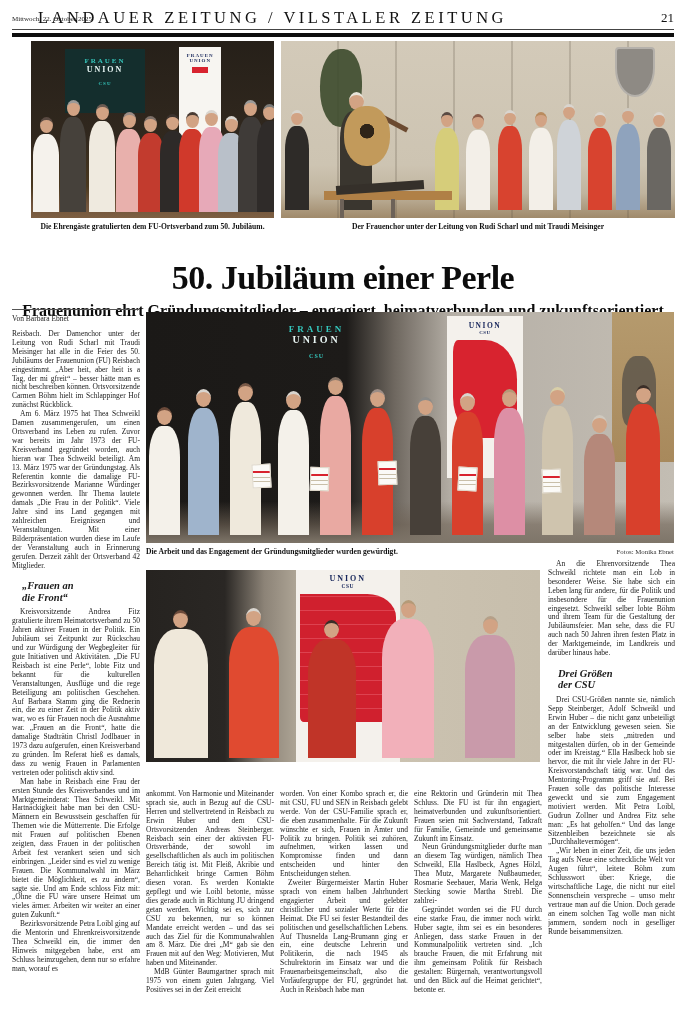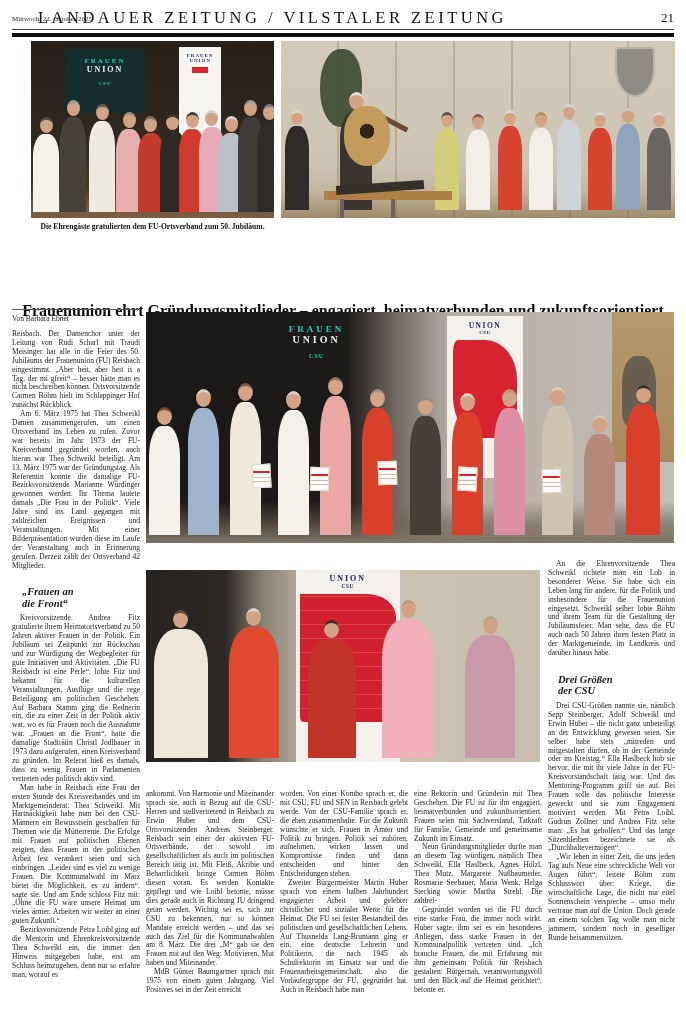--- a/index.html
+++ b/index.html
@@ -61,21 +61,21 @@
   .cap3row{left:146px;top:547px;width:528px;display:flex;justify-content:space-between;align-items:baseline;}
   .credit{font-weight:normal;font-size:6.8px;color:#333;}
   .cap4{left:146px;top:764px;width:394px;text-align:justify;}
   .headline{left:0;top:236px;width:686px;text-align:center;font-weight:bold;font-size:34px;letter-spacing:-.5px;color:#0c0c0c;}
   .subheadline{left:20px;top:289px;width:646px;text-align:center;font-weight:bold;font-size:16px;color:#0c0c0c;}
   .byline{left:12px;top:309px;width:127px;border-top:1px solid #555;padding-top:4px;font-size:7.5px;color:#222;}
   .col{position:absolute;width:128px;overflow:hidden;font-size:7.5px;line-height:8.9px;text-align:justify;hyphens:auto;}
   .col p{margin:0;}
   .col p.ind{text-indent:8px;}
   .lead{font-weight:normal;}
-  .subhead{margin:16px 0 5px 10px;font-style:italic;font-weight:bold;font-size:10.5px;line-height:11.5px;text-align:left;}
+  .subhead{margin:10px 0 5px 10px;font-style:italic;font-weight:bold;font-size:10.5px;line-height:11.5px;text-align:left;}
   .col1{left:12px;top:330px;height:684px;}
   .col2{left:146px;top:790px;height:224px;}
   .col3{left:280px;top:790px;height:224px;}
   .col4{left:414px;top:790px;height:224px;}
   .col5{left:548px;top:560px;width:127px;height:454px;}
 </style>
 </head>
 <body>
 
 <div class="page">
@@ -186,21 +186,23 @@
       <div class="prop" style="left: 10%; top: 8px; width: 42px; height: 78px; background: rgb(60, 74, 44); border-radius: 50% 45% 55% 50%; opacity: 0.9; z-index: 1;"></div>
       <div class="prop" style="left: 21%; bottom: 96px; width: 46px; height: 5px; background: rgb(107, 74, 48); transform: rotate(28deg); z-index: 3;"></div>
       <div class="prop" style="left: 16%; bottom: 52px; width: 46px; height: 60px; background: radial-gradient(circle at 50% 42%, rgb(46, 36, 24) 0px, rgb(46, 36, 24) 17%, rgb(194, 154, 91) 18%); border-radius: 46% 46% 48% 48%; z-index: 3;"></div>
       <div class="prop" style="left: 11%; bottom: 18px; width: 128px; height: 9px; background: rgb(176, 128, 70); z-index: 3;"></div>
       <div class="prop" style="left: 14%; bottom: 26px; width: 88px; height: 9px; background: rgb(53, 48, 42); transform: rotate(-4deg); z-index: 3;"></div>
       <div class="prop" style="left: 15%; bottom: 0px; width: 4px; height: 19px; background: rgb(109, 98, 88); z-index: 3;"></div>
       <div class="prop" style="left: 28%; bottom: 0px; width: 4px; height: 19px; background: rgb(109, 98, 88); z-index: 3;"></div>
       <div class="prop" style="right: 5%; top: 6px; width: 36px; height: 46px; background: rgb(142, 138, 132); border: 2px solid rgb(181, 177, 171); border-radius: 4px 4px 50% 50% / 4px 4px 58% 58%; z-index: 1;"></div>
     </div>
   <div class="abs cap cap1">Die Ehrengäste gratulierten dem FU-Ortsverband zum 50. Jubiläum.</div>
-
+  <div class="abs cap cap2">Der Frauenchor unter der Leitung von Rudi Scharl und mit Traudi Meisinger</div>
+
+  <h1 class="abs headline">50. Jubiläum einer Perle</h1>
   <h2 class="abs subheadline">Frauenunion ehrt Gründungsmitglieder – engagiert, heimatverbunden und zukunftsorientiert</h2>
   <div class="abs byline">Von Barbara Ebnet</div>
 
   <div class="col col1">
     <p><span class="lead">Reisbach.</span> <span>Der Damenchor unter der Leitung von Rudi Scharl mit Traudi Meisinger hat alle in die Feier des 50. Jubiläums der Frauenunion (FU) Reisbach eingestimmt. „Aber heit, aber heit is a Tag, der mi gfreit“ – besser hätte man es nicht beschreiben können. Ortsvorsitzende Carmen Böhm hielt im Schlappinger Hof zunächst Rückblick.</span></p>
     <p class="ind">Am 6. März 1975 hat Thea Schweikl Damen zusammengerufen, um einen Ortsverband ins Leben zu rufen. Zuvor war bereits im Jahr 1973 der FU-Kreisverband gegründet worden, auch hieran war Thea Schweikl beteiligt. Am 13. März 1975 war der Gründungstag. Als Referentin konnte die damalige FU-Bezirksvorsitzende Marianne Würdinger gewonnen werden. Ihr Thema lautete damals „Die Frau in der Politik“. Viele Jahre sind ins Land gegangen mit zahlreichen Ereignissen und Veranstaltungen. Mit einer Bilderpräsentation wurden diese im Laufe der Veranstaltung auch in Erinnerung gerufen. Derzeit zählt der Ortsverband 42 Mitglieder.</p>
     <div class="subhead">
       <div>„Frauen an</div>
       <div>die Front“</div>
     </div>
@@ -270,20 +272,24 @@
       <div class="person" style="left: 91%; width: 34px; height: 150px; bottom: 8px;">
         <div class="p-head" style="width: 15px; height: 15px; background: rgb(210, 163, 132); border-top: 3px solid rgb(58, 46, 40);"></div>
         <div class="p-torso" style="background: rgb(216, 64, 44);"></div>
       </div>
       <div class="cert" style="left: 20%; bottom: 55px; transform: rotate(-3deg);"></div>
       <div class="cert" style="left: 31%; bottom: 52px; transform: rotate(2deg);"></div>
       <div class="cert" style="left: 44%; bottom: 58px; transform: rotate(-2deg);"></div>
       <div class="cert" style="left: 59%; bottom: 52px; transform: rotate(3deg);"></div>
       <div class="cert" style="left: 75%; bottom: 50px; transform: rotate(-2deg);"></div>
     </div>
+  <div class="abs cap3row">
+    <div class="cap">Die Arbeit und das Engagement der Gründungsmitglieder wurden gewürdigt.</div>
+    <div class="credit">Fotos: Monika Ebnet</div>
+  </div>
 
   <div class="ph ph4" id="ph4">
     <div class="ov roll4">
       <div class="t-un">UNION</div>
       <div class="t-cs">CSU</div>
       <div class="swoosh"></div>
     </div>
   <div class="person" style="left: 2%; width: 54px; height: 148px; bottom: 4px;">
         <div class="p-head" style="width: 15px; height: 15px; background: rgb(210, 163, 132); border-top: 3px solid rgb(107, 74, 58);"></div>
         <div class="p-torso" style="background: rgb(239, 232, 218);"></div>
@@ -308,21 +314,21 @@
 
   <div class="col col2">
     <p>ankommt. Von Harmonie und Miteinander sprach sie, auch in Bezug auf die CSU-Herren und stellvertretend in Reisbach zu Erwin Huber und dem CSU-Ortsvorsitzenden Andreas Steinberger. Reisbach sein einer der aktivsten FU-Ortsverbände, der sowohl im gesellschaftlichen als auch im politischen Bereich tätig ist. Mit Fleiß, Akribie und Beharrlichkeit bringe Carmen Böhm diesen voran. Es werden Kontakte gepflegt und wie Loibl betonte, müsse dies gerade auch in Richtung JU dringend getan werden. Wichtig sei es, sich zur CSU zu bekennen, nur so können Mandate erreicht werden – und das sei auch das Ziel für die Kommunalwahlen am 8. März. Die drei „M“ gab sie den Frauen mit auf den Weg: Motivieren, Mut haben und Miteinander.</p>
     <p class="ind">MdB Günter Baumgartner sprach mit 1975 von einem guten Jahrgang. Viel Positives sei in der Zeit erreicht</p>
   </div>
   <div class="col col3">
     <p>worden. Von einer Kombo sprach er, die mit CSU, FU und SEN in Reisbach gelebt werde. Von der CSU-Familie sprach er, die eben zusammenhalte. Für die Zukunft wünschte er sich, Frauen in Ämter und Politik zu bringen. Politik sei zuhören, aufnehmen, wirken lassen und Kompromisse finden und dann entscheiden und hinter den Entscheidungen stehen.</p>
     <p class="ind">Zweiter Bürgermeister Martin Huber sprach von einem halben Jahrhundert engagierter Arbeit und gelebter christlicher und sozialer Werte für die Heimat. Die FU sei fester Bestandteil des politischen und gesellschaftlichen Lebens. Auf Thusnelda Lang-Brumann ging er ein, eine deutsche Lehrerin und Politikerin, die nach 1945 als Schulrektorin im Einsatz war und die Frauenarbeitsgemeinschaft, also die Vorläufergruppe der FU, gegründet hat. Auch in Reisbach habe man</p>
   </div>
   <div class="col col4">
-    <p>eine Rektorin und Gründerin mit Thea Geschehen. Die FU ist für ihn engagiert, heimatverbunden und zukunftsorientiert. Frauen seien mit Sachverstand, Tatkraft für Familie, Gemeinde und gemeinsame Zukunft im Einsatz.</p>
+    <p>eine Rektorin und Gründerin mit Thea Schluss. Die FU ist für ihn engagiert, heimatverbunden und zukunftsorientiert. Frauen seien mit Sachverstand, Tatkraft für Familie, Gemeinde und gemeinsame Zukunft im Einsatz.</p>
     <p class="ind">Neun Gründungsmitglieder durfte man an diesem Tag würdigen, nämlich Thea Schweikl, Ella Haslbeck, Agnes Hölzl, Thea Mutz, Margarete Nußbaumeder, Rosmarie Seebauer, Maria Wenk, Helga Stecking sowie Martha Strebl. Die zahlrei-</p>
     <p class="ind">Gegründet worden sei die FU durch eine starke Frau, die immer noch wirkt. Huber sagte, ihm sei es ein besonderes Anliegen, dass starke Frauen in der Kommunalpolitik vertreten sind. „Ich brauche Frauen, die mit Erfahrung mit ihm gemeinsam Politik für Reisbach gestalten: Bürgernah, verantwortungsvoll und den Blick auf die Heimat gerichtet“, betonte er.</p>
   </div>
   <div class="col col5">
     <p class="ind">An die Ehrenvorsitzende Thea Schweikl richtete man ein Lob in besonderer Weise. Sie habe sich ein Leben lang für andere, für die Politik und insbesondere für die Frauenunion eingesetzt. Schweikl selber lobte Böhm und ihrem Team für die Gestaltung der Jubiläumsfeier. Man sehe, dass die FU auch nach 50 Jahren ihren festen Platz in der Marktgemeinde, im Landkreis und darüber hinaus habe.</p>
     <div class="subhead">
       <div>Drei Größen</div>
       <div>der CSU</div>
     </div>
     <p class="ind">Drei CSU-Größen nannte sie, nämlich Sepp Steinberger, Adolf Schweikl und Erwin Huber – die nicht ganz unbeteiligt an der Entwicklung gewesen seien. Sie selber habe stets „mitreden und mitgestalten dürfen, ob in der Gemeinde oder im Kreistag.“ Ella Haslbeck hob sie hervor, die mit ihr viele Jahre in der FU-Kreisvorstandschaft tätig war. Und das Mentoring-Programm griff sie auf. Bei Frauen solle das politische Interesse geweckt und sie zum Engagement motiviert werden. Mit Petra Loibl, Gudrun Zollner und Andrea Fitz sehe man: „Es hat geholfen.“ Und das lange Sitzenbleiben bezeichnete sie als „Durchhaltevermögen“.</p>

